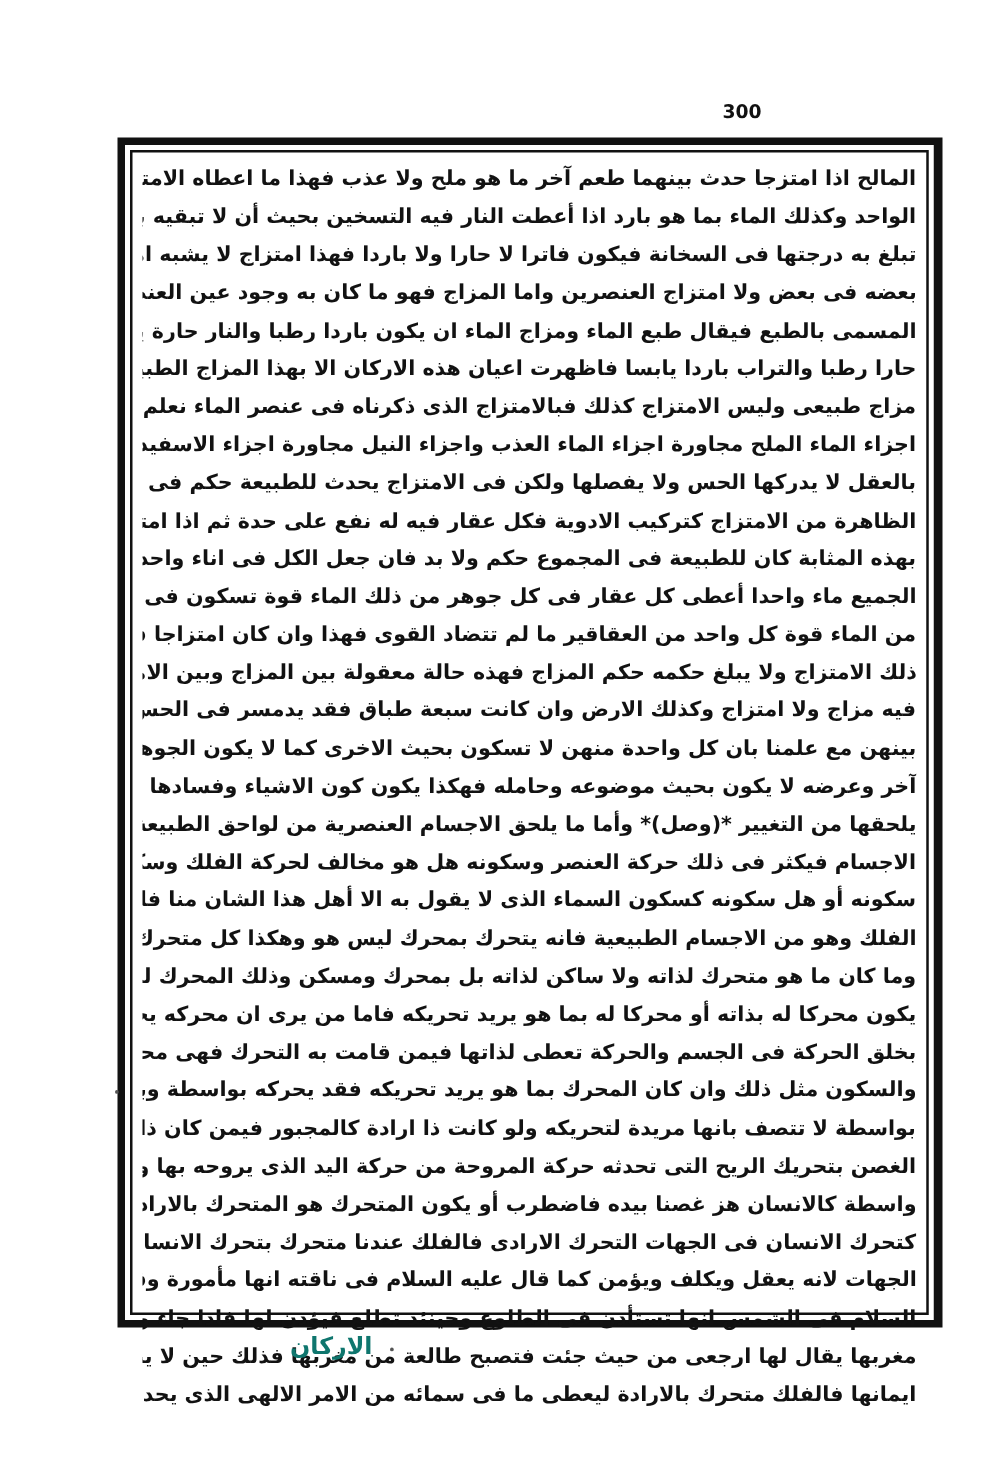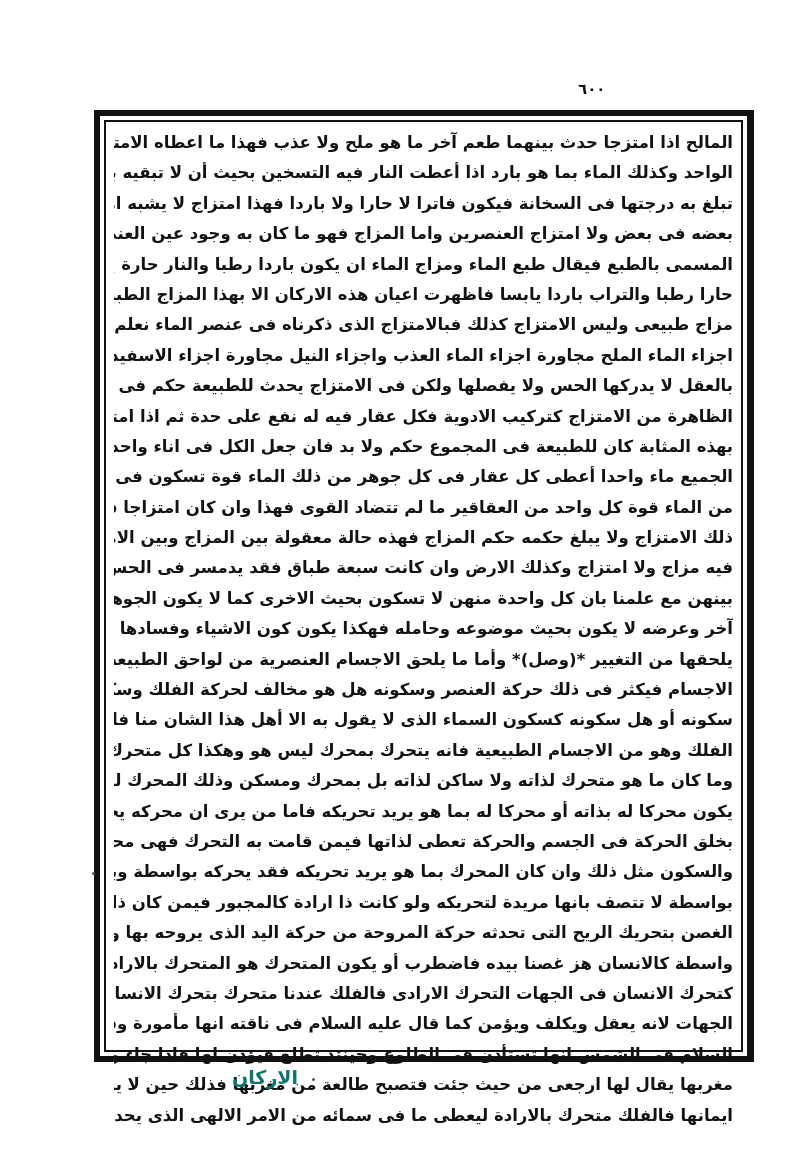--- a/index.html
+++ b/index.html
@@ -77,21 +77,21 @@
     position: absolute;
     width: 3px;
     height: 3px;
     background: #555;
     border-radius: 50%;
   }
 </style>
 </head>
 <body>
 
-<div class="page-number">٦٠٠</div>
+<div class="page-number">300</div>
 
 <div class="frame">
   <div class="frame-inner">
     <div class="text-block">
       <span class="line">المالح اذا امتزجا حدث بينهما طعم آخر ما هو ملح ولا عذب فهذا ما اعطاه الامتزاج فى العنصر</span>
       <span class="line">الواحد وكذلك الماء بما هو بارد اذا أعطت النار فيه التسخين بحيث أن لا تبقيه باردا ولا</span>
       <span class="line">تبلغ به درجتها فى السخانة فيكون فاترا لا حارا ولا باردا فهذا امتزاج لا يشبه امتزاج العنصر</span>
       <span class="line">بعضه فى بعض ولا امتزاج العنصرين واما المزاج فهو ما كان به وجود عين العنصر وهو</span>
       <span class="line">المسمى بالطبع فيقال طبع الماء ومزاج الماء ان يكون باردا رطبا والنار حارة يابسة والهواء</span>
       <span class="line">حارا رطبا والتراب باردا يابسا فاظهرت اعيان هذه الاركان الا بهذا المزاج الطبيعى فكل</span>

